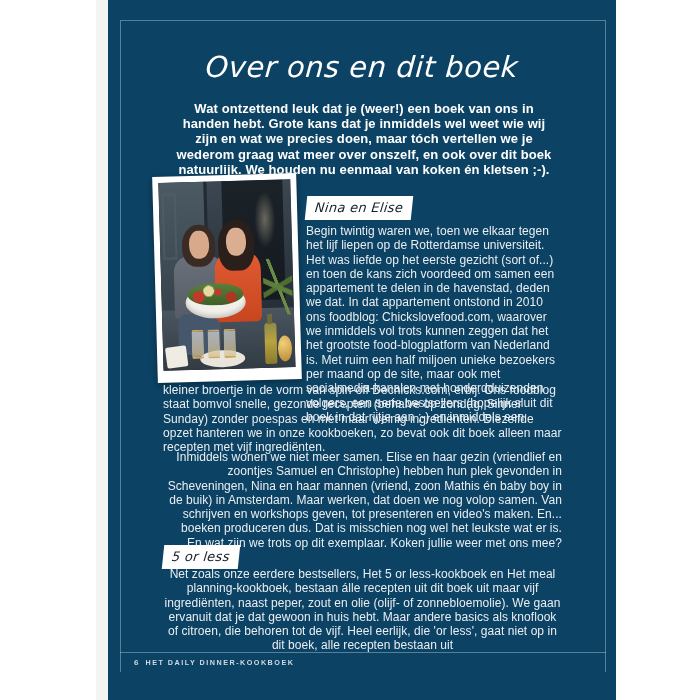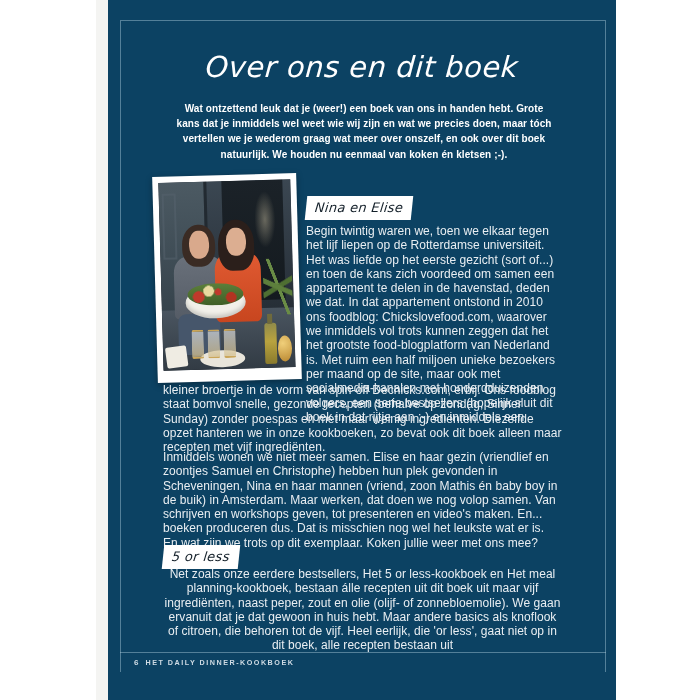--- a/index.html
+++ b/index.html
@@ -85,21 +85,21 @@
     transform: skewX(-4deg);
   }
 
   .intro {
     position: absolute;
     left: 66px;
     right: 62px;
     top: 101px;
     text-align: center;
     color: #ffffff;
-    font-size: 10px;
+    font-size: 13px;
     font-weight: bold;
     line-height: 15.2px;
     letter-spacing: 0.1px;
   }
 
   
   .photo-wrap {
     position: absolute;
     left: 47px;
     top: 175px;
@@ -276,20 +276,21 @@
     left: 55px;
     top: 383px;
     width: 399px;
   }
 
   .para-wide-2 {
     position: absolute;
     left: 55px;
     top: 450px;
     width: 399px;
+    text-align: right;
   }
 
   .para-wide-3 {
     position: absolute;
     left: 55px;
     top: 567px;
     width: 399px;
     text-align: center;
   }
 

